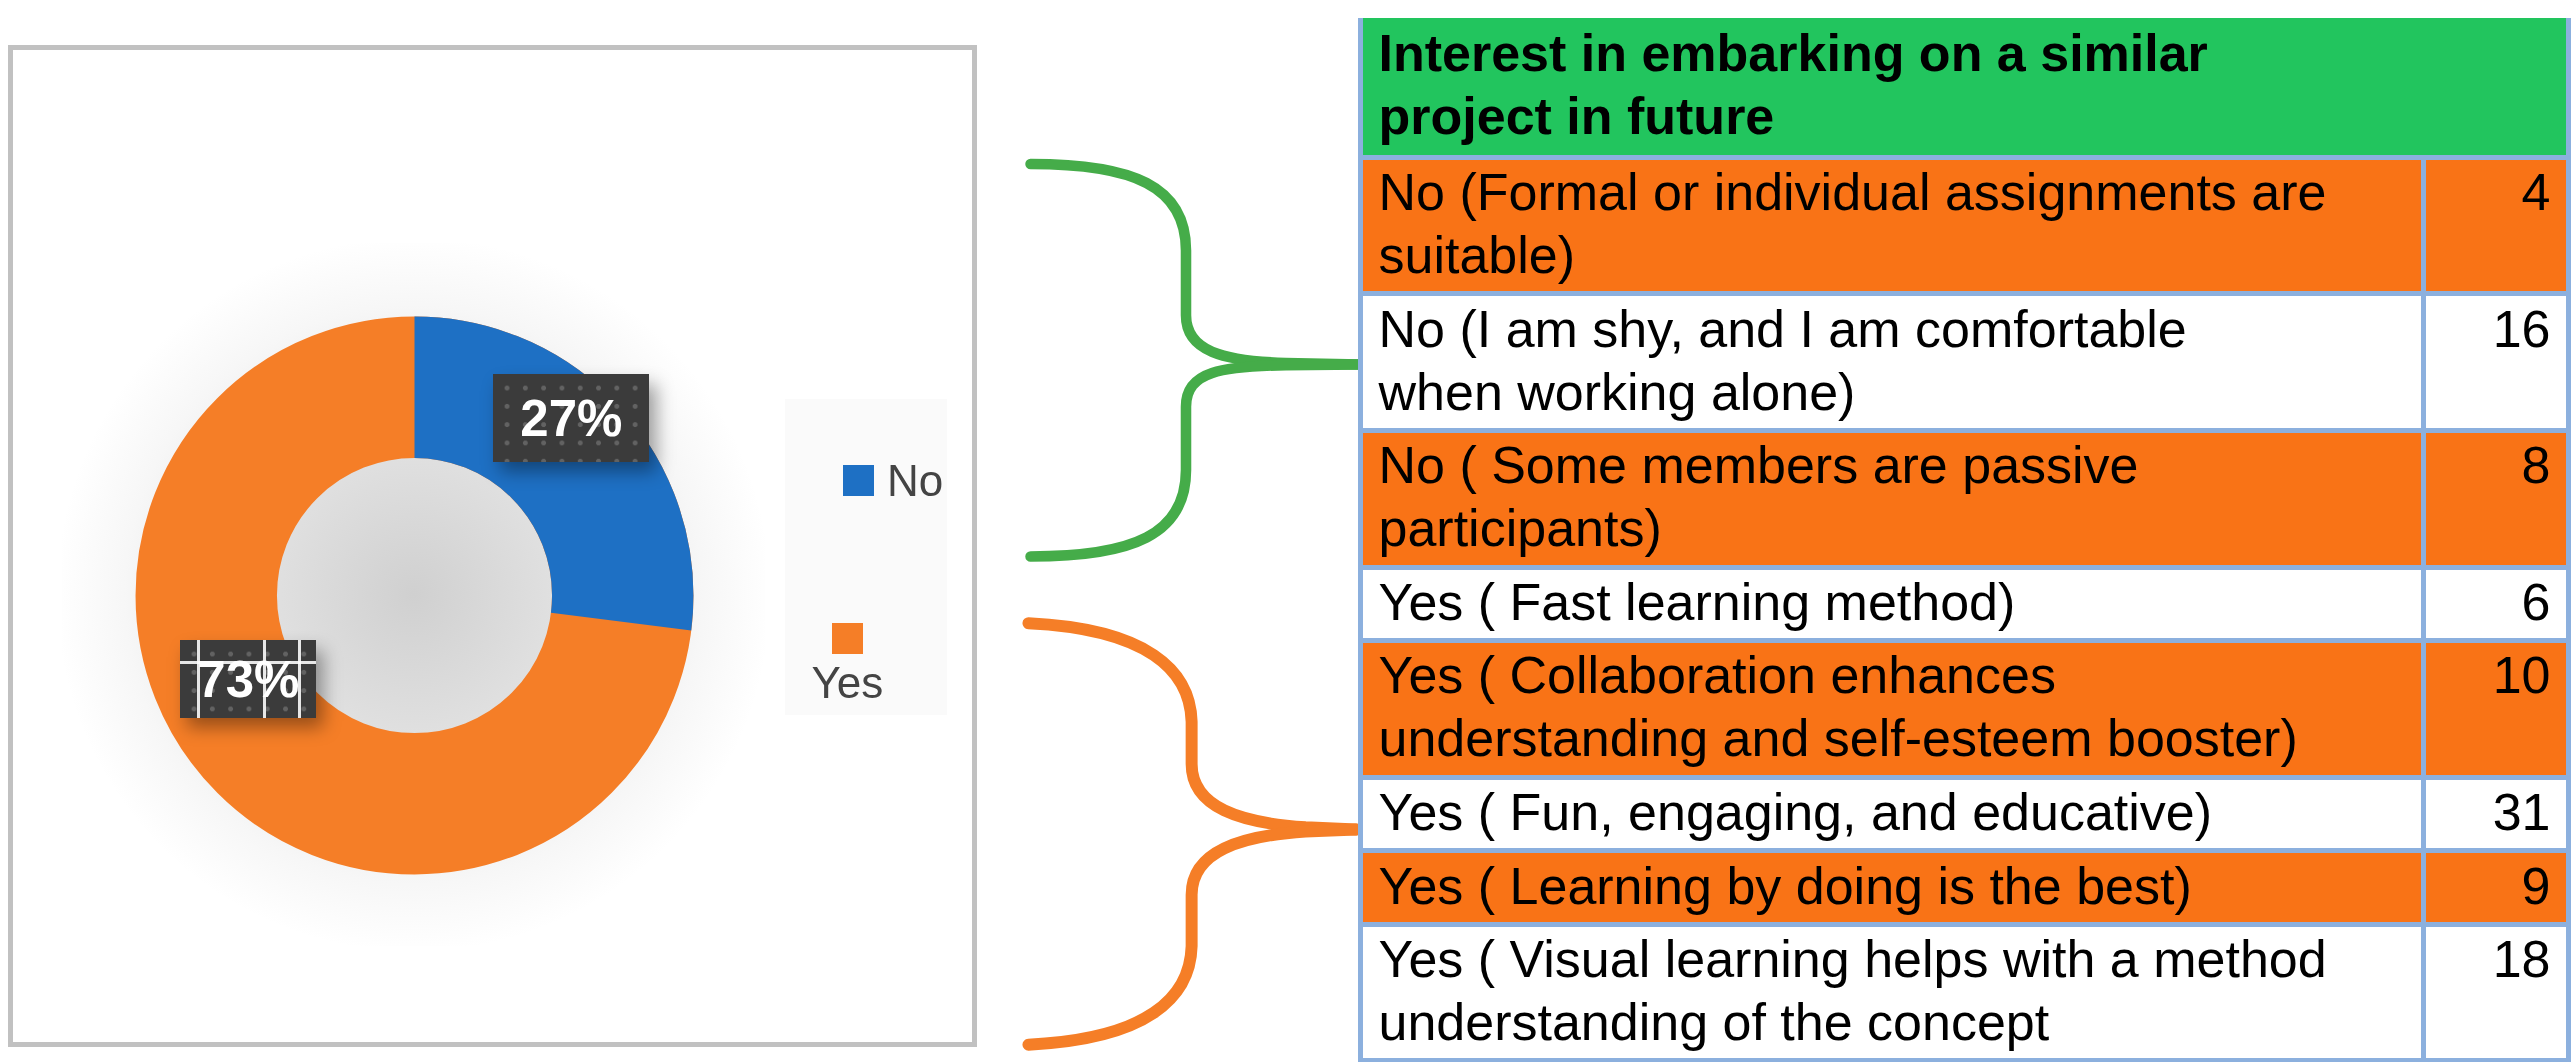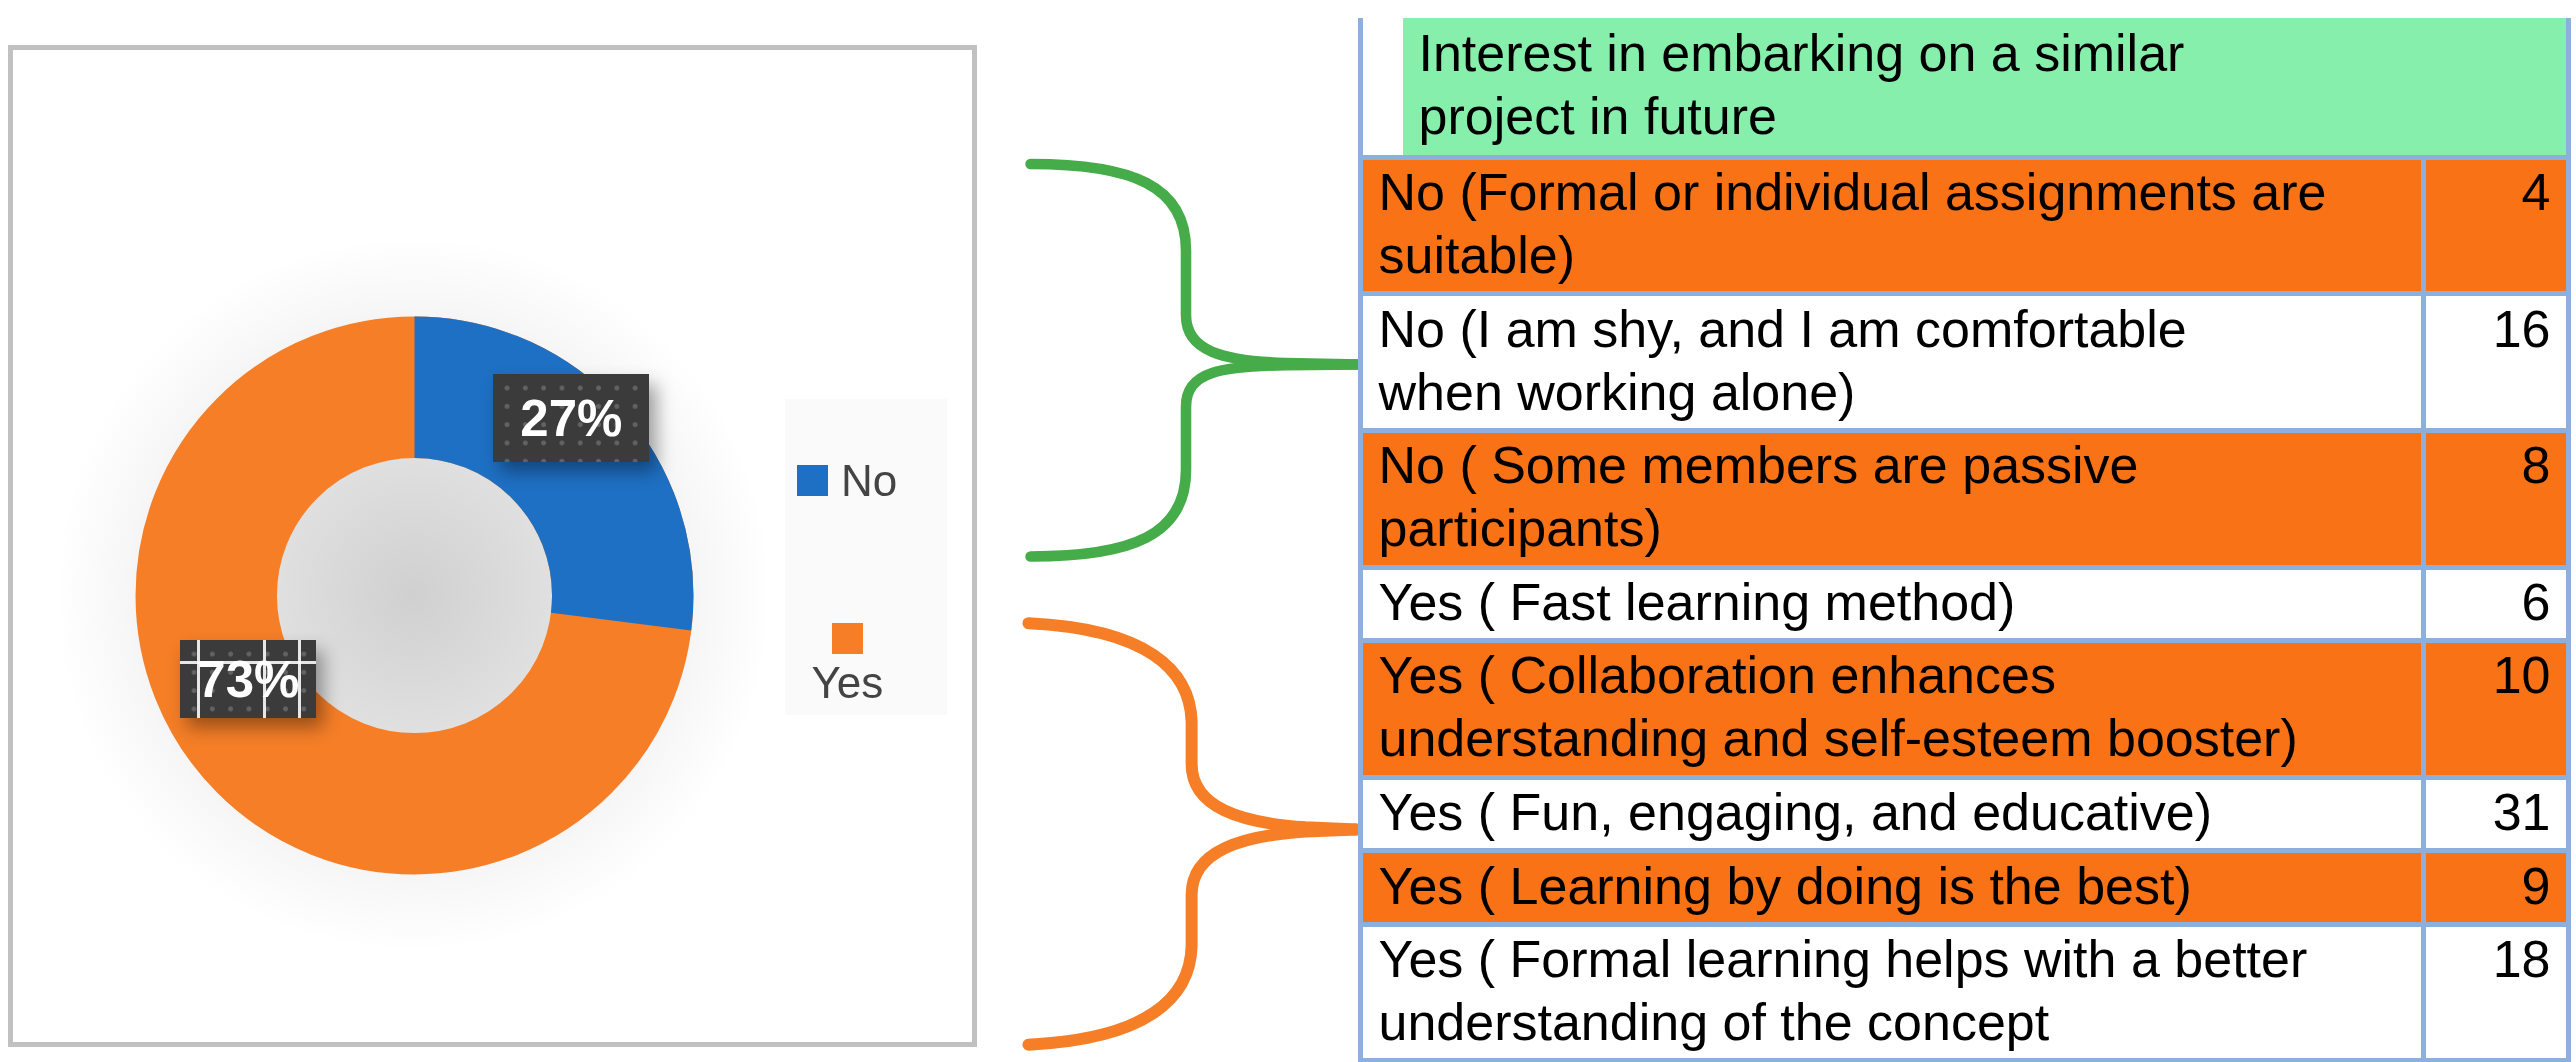--- a/index.html
+++ b/index.html
@@ -50,22 +50,22 @@
   .braces-svg{position:absolute;left:0;top:0;width:2576px;height:1063px;}
   
   .survey-table{
     position:absolute;left:1358px;top:17.6px;width:1213px;
     border-left:5.6px solid #8CB0DE;border-right:5.6px solid #8CB0DE;
     border-bottom:5.6px solid #8CB0DE;
     box-sizing:border-box;background:#ffffff;
     font-size:52px;line-height:63px;color:#000000;
   }
   .t-header{
-    background:#86efac;color:#000000;font-weight:normal;
-    padding:4.2px 12.7px 7px 15.5px;white-space:pre-line;margin-left:40px;
+    background:#22c55e;color:#000000;font-weight:bold;
+    padding:4.2px 12.7px 7px 15.5px;white-space:pre-line;
   }
   .t-row{display:flex;border-top:5.6px solid #8CB0DE;background:#ffffff;}
   .t-row.band{background:#f97316;}
   .t-label{flex:1 1 auto;padding:1.4px 12.7px 4.2px 15.5px;white-space:pre-line;}
   .t-value{
     flex:0 0 125px;border-left:5.6px solid #8CB0DE;
     text-align:right;padding:1.4px 15.5px 0 0;box-sizing:content-box;
   }
 </style>
 </head>
@@ -86,21 +86,21 @@
   <div class="pct-label pct-yes" style="left:167px;top:590px;">
     <div class="sel-line sel-v" style="left:17px;"></div>
     <div class="sel-line sel-v" style="left:83px;"></div>
     <div class="sel-line sel-v" style="left:118px;"></div>
     <div class="sel-line sel-h"></div>
     <span>73%</span>
   </div>
 
   <div class="legend-panel" style="left:772px;top:349px;"></div>
 
-  <div class="legend-item legend-item-no" style="left:784px;top:415px;">
+  <div class="legend-item legend-item-no" style="left:830px;top:415px;">
     <span class="legend-swatch" style="background: rgb(30, 112, 196);"></span>
     <span class="legend-text">No</span>
   </div>
   <div class="legend-item legend-item-yes" style="left:798px;top:573px;">
     <span class="legend-swatch" style="background: rgb(245, 126, 39);"></span>
     <span class="legend-text">Yes</span>
   </div>
 </div>
 
 <svg class="braces-svg" viewBox="0 0 3662 1511">
@@ -144,18 +144,18 @@
   </div>
   <div class="t-row">
     <div class="t-label">Yes ( Fun, engaging, and educative)</div>
     <div class="t-value">31</div>
   </div>
   <div class="t-row band">
     <div class="t-label">Yes ( Learning by doing is the best)</div>
     <div class="t-value">9</div>
   </div>
   <div class="t-row">
-    <div class="t-label">Yes ( Formal learning helps with a better
+    <div class="t-label">Yes ( Visual learning helps with a method
 understanding of the concept</div>
     <div class="t-value">18</div>
   </div>
 </div>
 
 
 </body></html>

